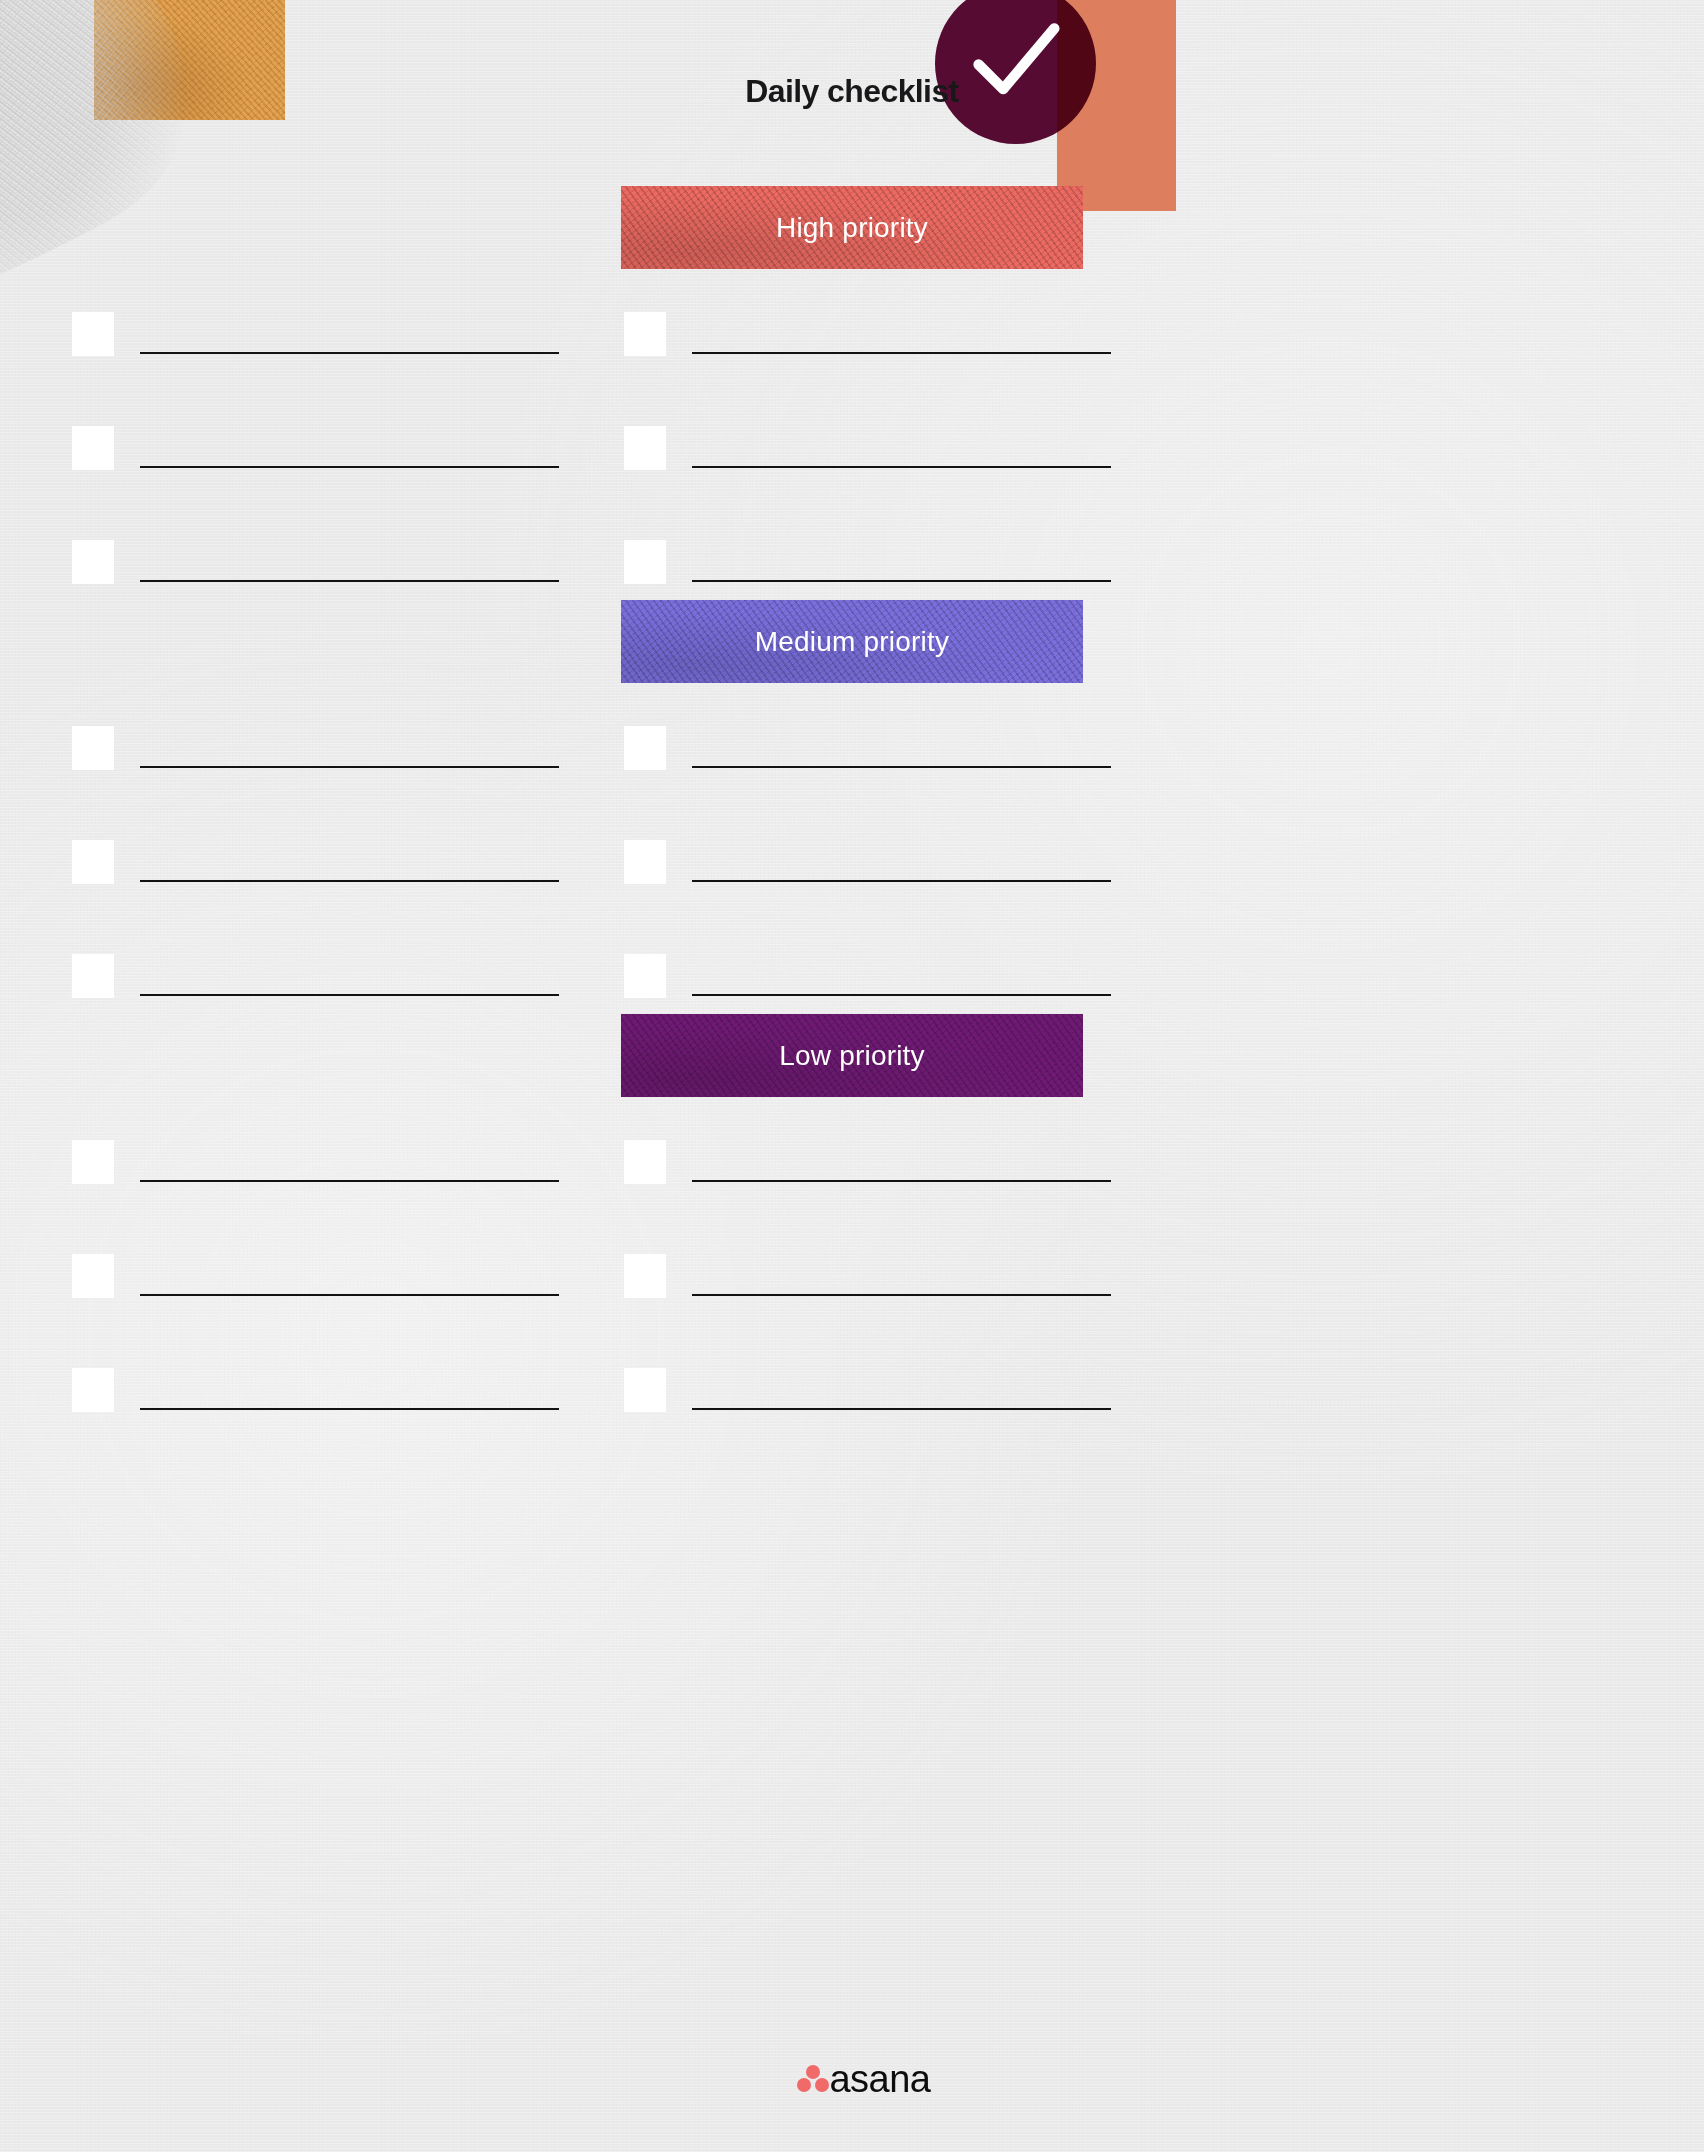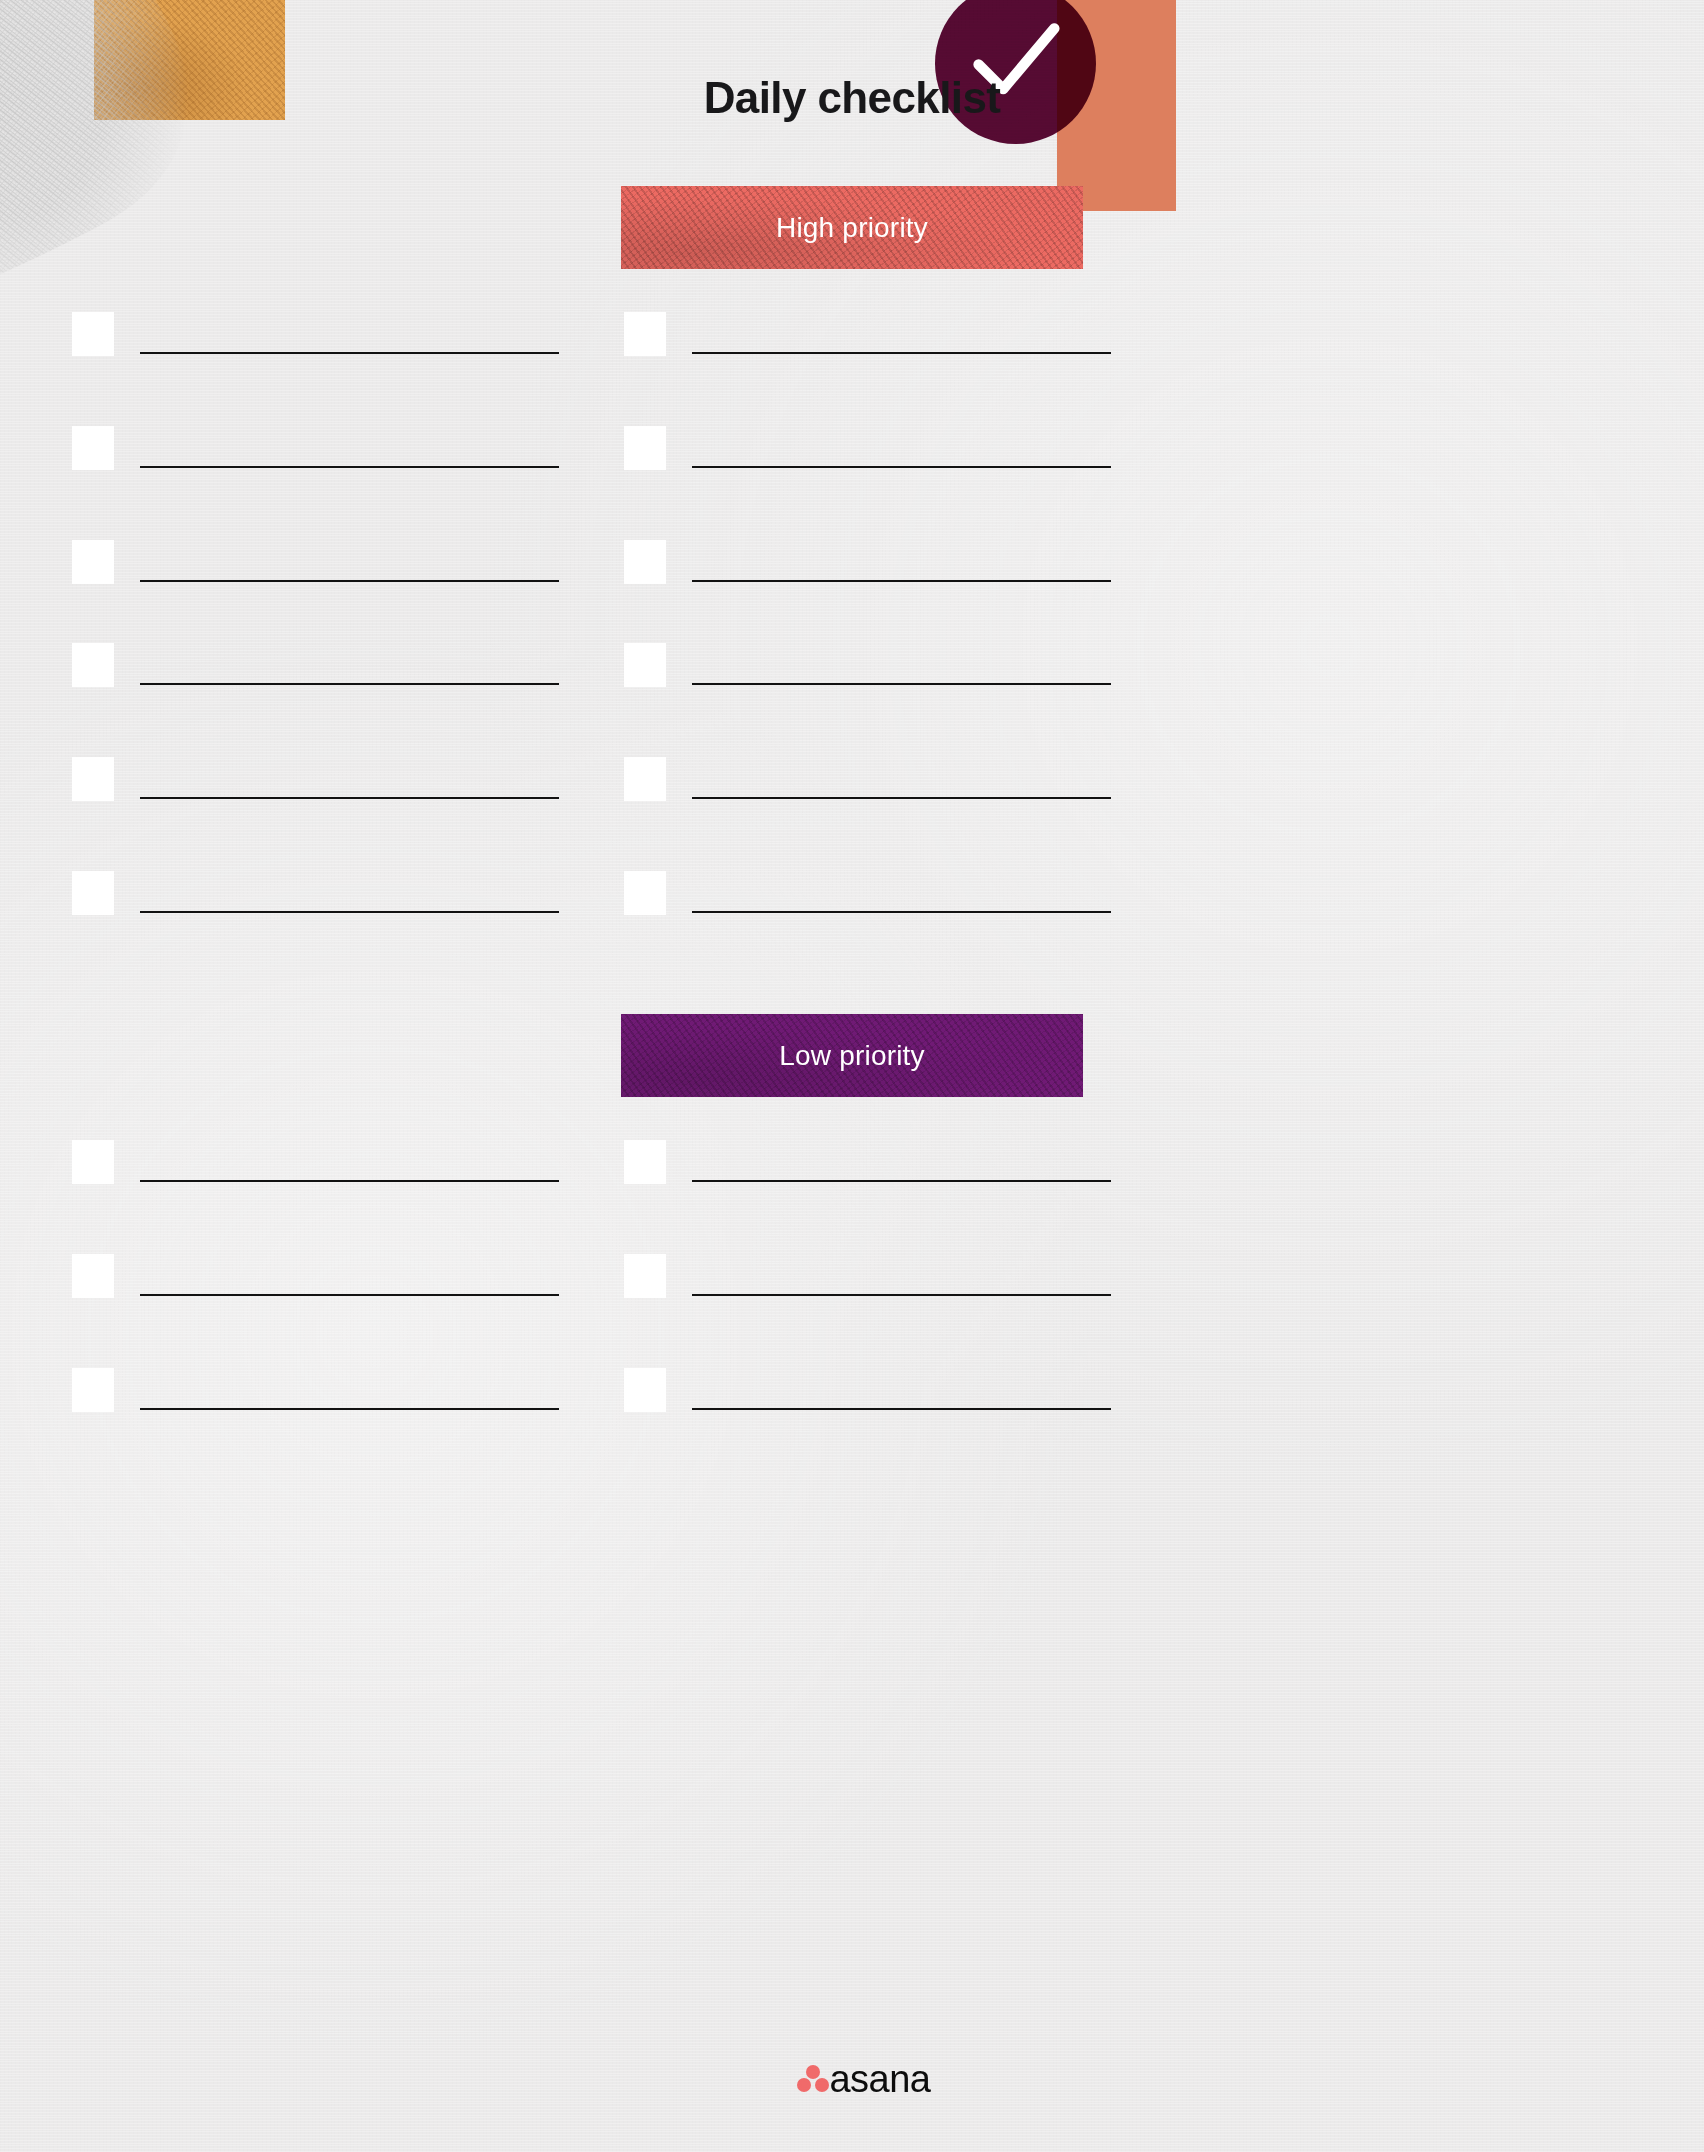--- a/index.html
+++ b/index.html
@@ -52,21 +52,21 @@
   #deco-check{
     position:absolute;left:935px;top:-17px;width:161px;height:161px;z-index:4;
   }
 
   
   #sheet{position:absolute;inset:0;z-index:5;}
 
   #page-title{
     position:absolute;left:0;right:0;top:73px;
     text-align:center;
-    font-size:44px;font-weight:700;letter-spacing:-0.6px;
+    font-size:32px;font-weight:700;letter-spacing:-0.6px;
     color:#18181a;
   }
 
   .priority-section{position:absolute;left:0;right:0;}
   #section-high{top:186px;}
   #section-medium{top:600px;}
   #section-low{top:1014px;}
 
   .priority-banner{
     position:relative;
@@ -191,20 +191,24 @@
         </div>
         <div class="checklist-row">
           <span class="checkbox"></span>
           <span class="write-line"></span>
         </div>
       </div>
     </div>
   </section>
 
   <section class="priority-section" id="section-medium">
+    <div class="priority-banner" style="background:#7b6fde">
+      <div class="banner-grain"></div>
+      <span class="banner-label">Medium priority</span>
+    </div>
     <div class="checklist-grid">
       <div class="checklist-column col-left">
         <div class="checklist-row">
           <span class="checkbox"></span>
           <span class="write-line"></span>
         </div>
         <div class="checklist-row">
           <span class="checkbox"></span>
           <span class="write-line"></span>
         </div>

